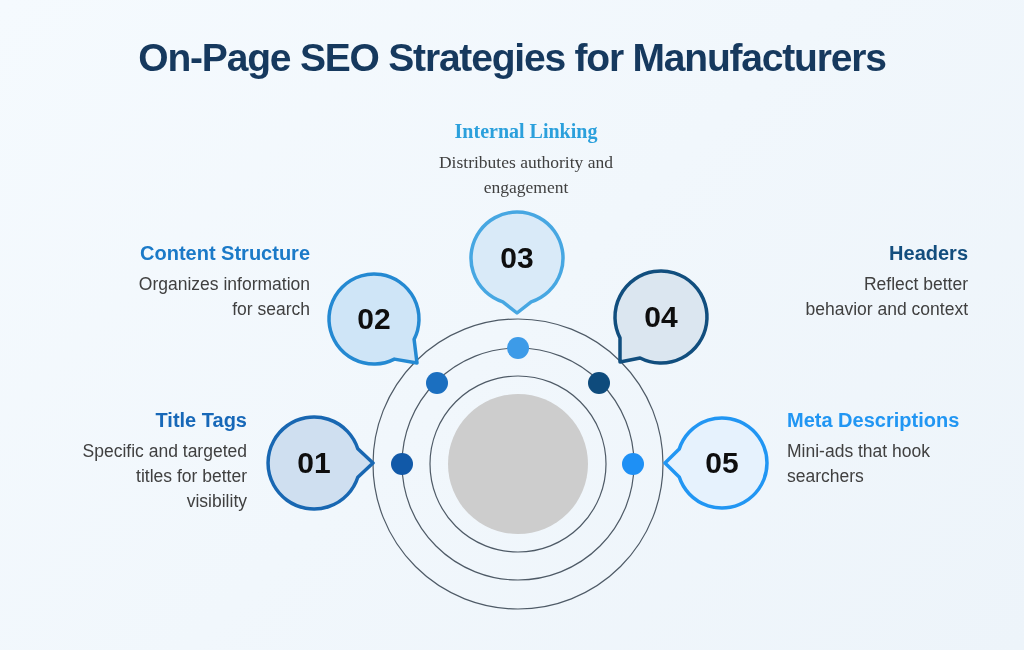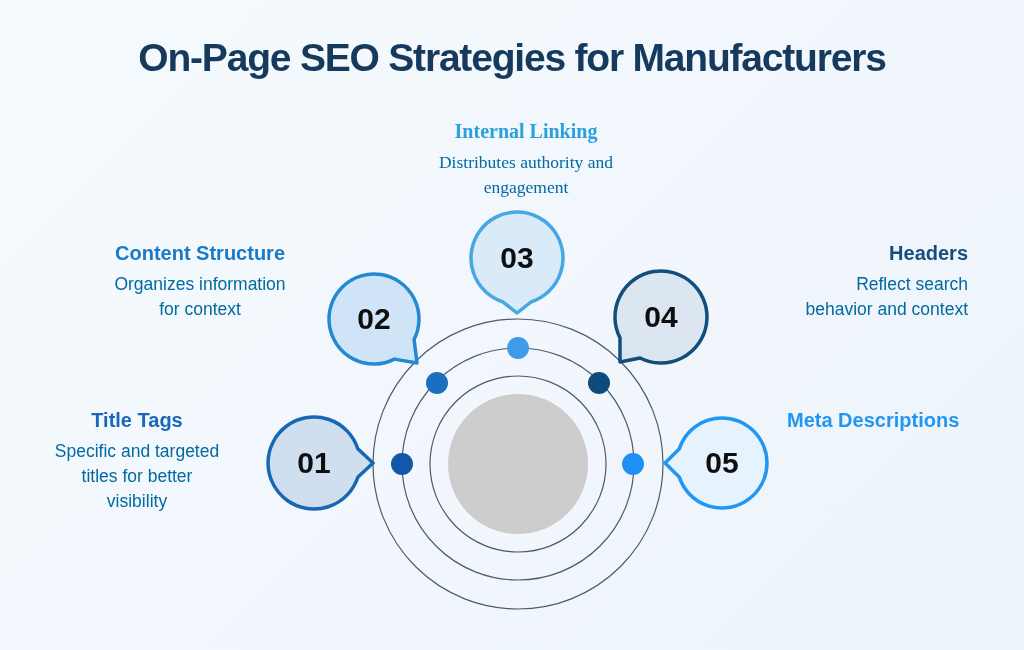--- a/index.html
+++ b/index.html
@@ -17,30 +17,30 @@
   }
   svg.diagram { position:absolute; left:0; top:0; }
   .ring { fill:none; stroke-width:1.2px; }
   .bubble { stroke-width:3.5px; stroke-linejoin:round; }
   .bubble-num {
     font-family:"Liberation Sans", sans-serif;
     font-size:30px; font-weight:700; fill:#0e0e0e;
     text-anchor:middle;
   }
   .label-block { position:absolute; }
-  .align-right { text-align:center; }
+  .align-right { text-align:right; }
   .align-left  { text-align:left; }
   .align-center{ text-align:center;font-family:Liberation Serif, serif; }
   .item-heading {
     font-size:20px; font-weight:700; line-height:26px;
     color:var(--accent,#1565B0);
   }
   .item-desc {
     margin-top:6px; font-size:17.5px; line-height:25px;
-    color:#0369a1; white-space:pre-line;
+    color:#404040; white-space:pre-line;
   }
 </style>
 </head>
 <body style="--bg: #F5FAFE;">
 
 <div class="page">
 
   <h1 class="page-title">On-Page SEO Strategies for Manufacturers</h1>
 
   <svg class="diagram" width="1024" height="650" viewBox="0 0 1024 650">
@@ -73,32 +73,34 @@
   <div class="label-block align-right" style="left: 27px; top: 407px; width: 220px; --accent: #1768B8;">
     <div class="item-heading">Title Tags</div>
     <div class="item-desc">Specific and targeted
 titles for better
 visibility</div>
   </div>
 
   <div class="label-block align-right" style="left: 90px; top: 240px; width: 220px; --accent: #1B7AC8;">
     <div class="item-heading">Content Structure</div>
     <div class="item-desc">Organizes information
-for context</div>
+for search</div>
   </div>
 
   <div class="label-block align-center" style="left: 366px; top: 118px; width: 320px; --accent: #2BA0DC;">
     <div class="item-heading">Internal Linking</div>
     <div class="item-desc">Distributes authority and
 engagement</div>
   </div>
 
   <div class="label-block align-left" style="left: 728px; top: 240px; width: 240px; text-align: right; --accent: #134E7E;">
     <div class="item-heading">Headers</div>
-    <div class="item-desc">Reflect search
+    <div class="item-desc">Reflect better
 behavior and context</div>
   </div>
 
   <div class="label-block align-left" style="left: 787px; top: 407px; width: 220px; --accent: #2196F3;">
     <div class="item-heading">Meta Descriptions</div>
+    <div class="item-desc">Mini-ads that hook
+searchers</div>
   </div>
 
 </div>
 
 </body></html>

